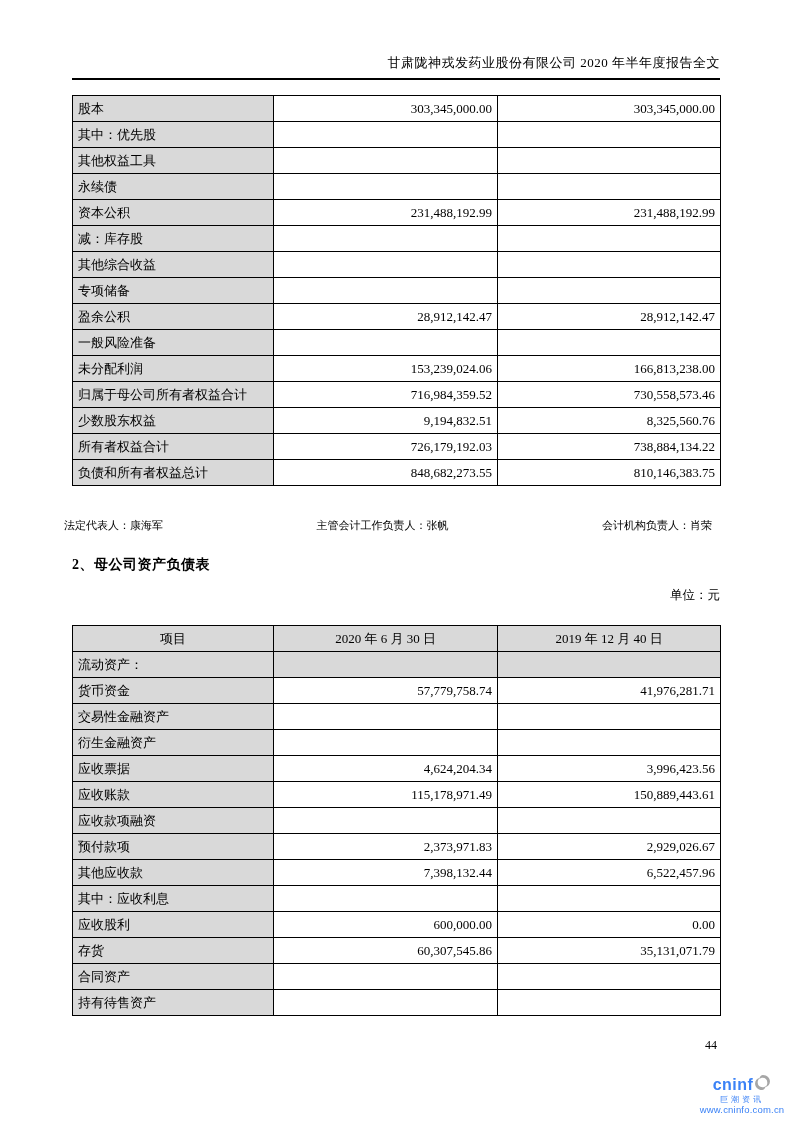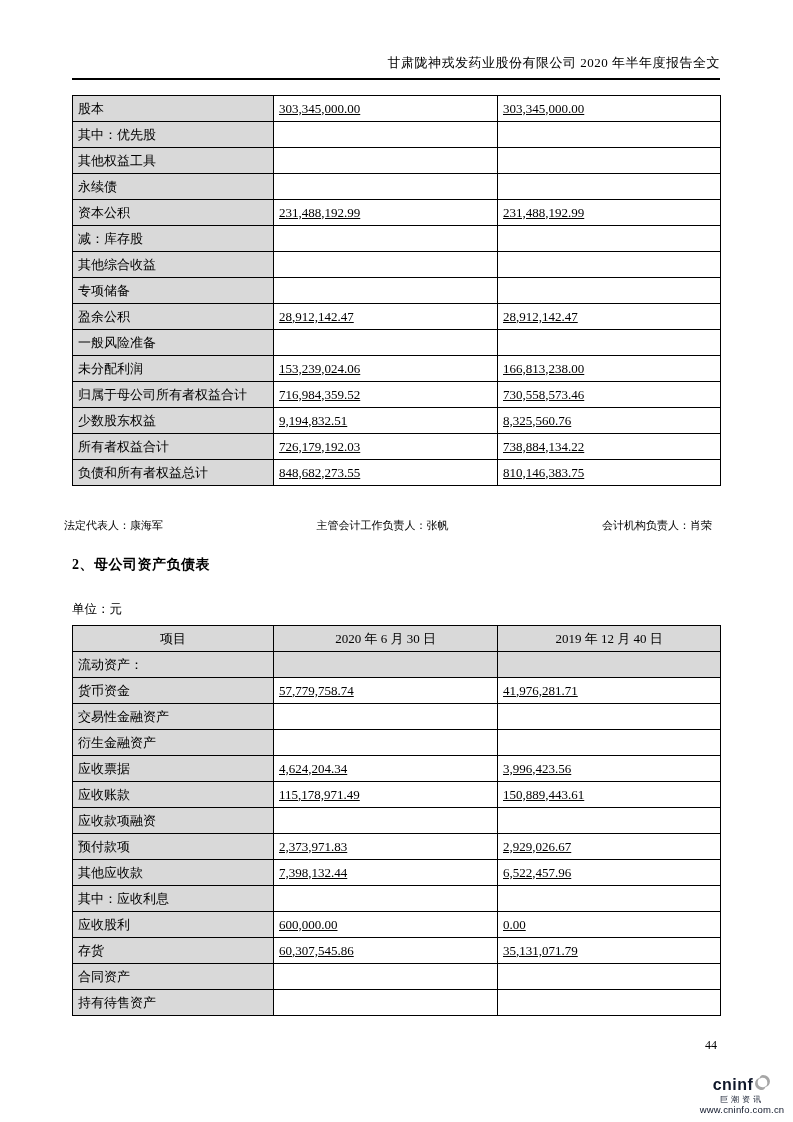--- a/index.html
+++ b/index.html
@@ -40,21 +40,21 @@
     font-weight: normal;
     overflow: hidden;
     white-space: nowrap;
   }
   .equity-table { top: 95px; }
   .balance-table { top: 625px; }
   col.c-label { width: 201px; }
   col.c-v1 { width: 224px; }
   col.c-v2 { width: 223px; }
   .label-cell { background: #d9d9d9; text-align: left; }
-  .value-cell { background: #ffffff; text-align: left; text-decoration: underline; }
+  .value-cell { background: #ffffff; text-align: right; }
   .header-row th { background: #d9d9d9; text-align: center; }
   .section-row td { background: #d9d9d9; }
   .indent-0 { padding-left: 5px; }
   .indent-1 { padding-left: 25px; margin-left: 14px; }
   .indent-2 { padding-left: 34px; }
   .indent-3 { padding-left: 82px; }
   
   .signatories {
     position: absolute;
     top: 518px; left: 64px; width: 648px;
@@ -66,37 +66,37 @@
   .section-title {
     position: absolute;
     top: 556px; left: 72px;
     font-size: 14px;
     font-weight: bold;
     letter-spacing: 0.5px;
     text-align: right;
   }
   .unit-label {
     position: absolute;
-    top: 601px; left: 72px; width: 648px;
-    text-align: left;
+    top: 587px; left: 72px; width: 648px;
+    text-align: right;
     font-size: 12.5px;
   }
   
   .page-number {
     position: absolute;
     top: 1038px; right: 76px;
     font-size: 12px;
   }
   .cninfo-logo {
     position: absolute;
     top: 1074px; right: 3px;
     width: 96px;
     text-align: center;
     font-family: "Liberation Sans", "DejaVu Sans", sans-serif;
-    color: #0f172a;
+    color: #3b82f6;
     line-height: 1.1;
     user-select: none;
   }
   .cninfo-brand-line {
     display: flex;
     align-items: center;
     justify-content: center;
     gap: 1px;
   }
   .cninfo-brand {

